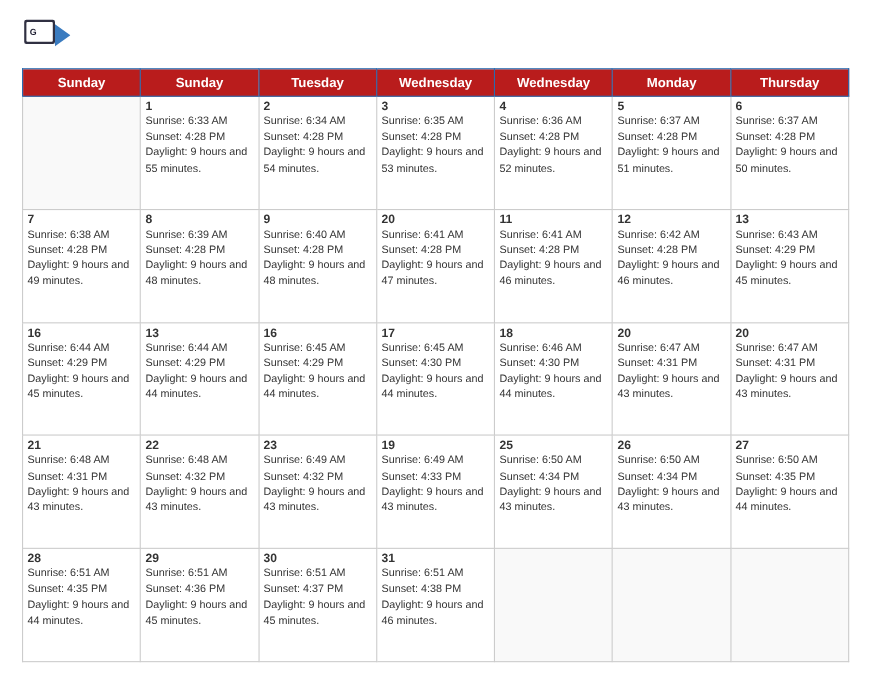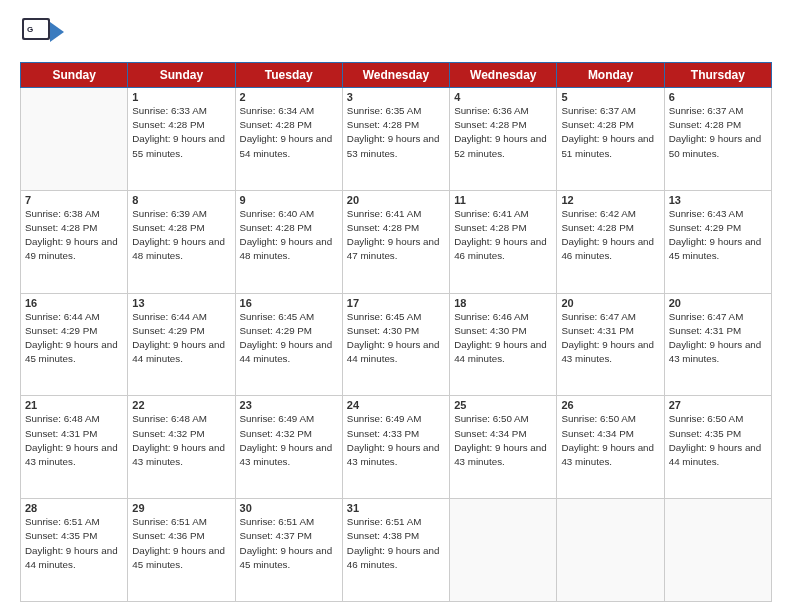--- a/index.html
+++ b/index.html
@@ -226,21 +226,21 @@
           </td>
           <td>
             <span class="day-num">22</span>
             <div class="day-info">Sunrise: 6:48 AM<br>Sunset: 4:32 PM<br>Daylight: 9 hours and 43 minutes.</div>
           </td>
           <td>
             <span class="day-num">23</span>
             <div class="day-info">Sunrise: 6:49 AM<br>Sunset: 4:32 PM<br>Daylight: 9 hours and 43 minutes.</div>
           </td>
           <td>
-            <span class="day-num">24</span>
+            <span class="day-num">19</span>
             <div class="day-info">Sunrise: 6:49 AM<br>Sunset: 4:33 PM<br>Daylight: 9 hours and 43 minutes.</div>
           </td>
           <td>
             <span class="day-num">25</span>
             <div class="day-info">Sunrise: 6:50 AM<br>Sunset: 4:34 PM<br>Daylight: 9 hours and 43 minutes.</div>
           </td>
           <td>
             <span class="day-num">26</span>
             <div class="day-info">Sunrise: 6:50 AM<br>Sunset: 4:34 PM<br>Daylight: 9 hours and 43 minutes.</div>
           </td>

